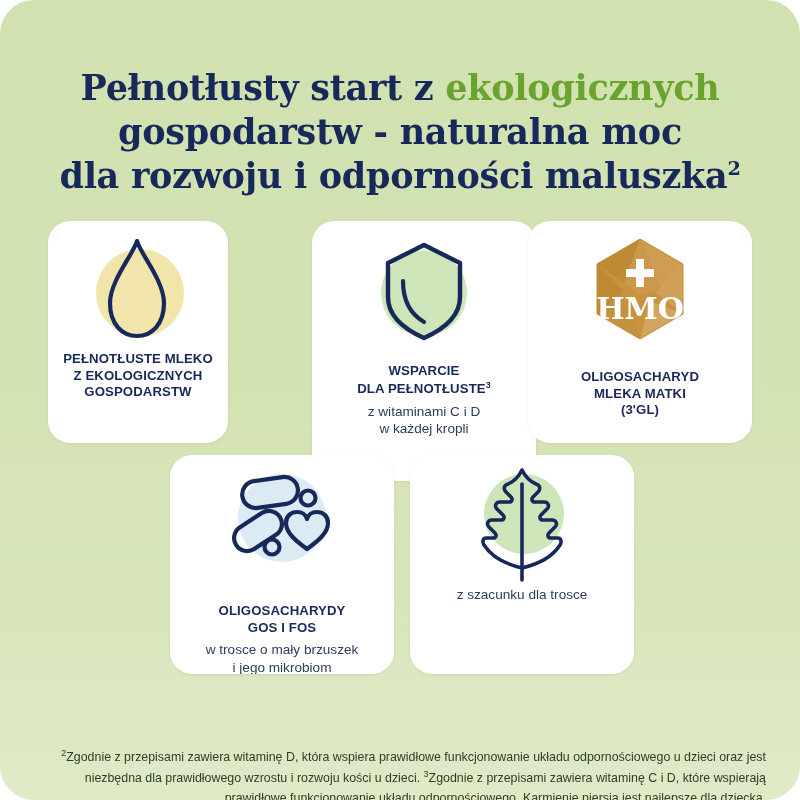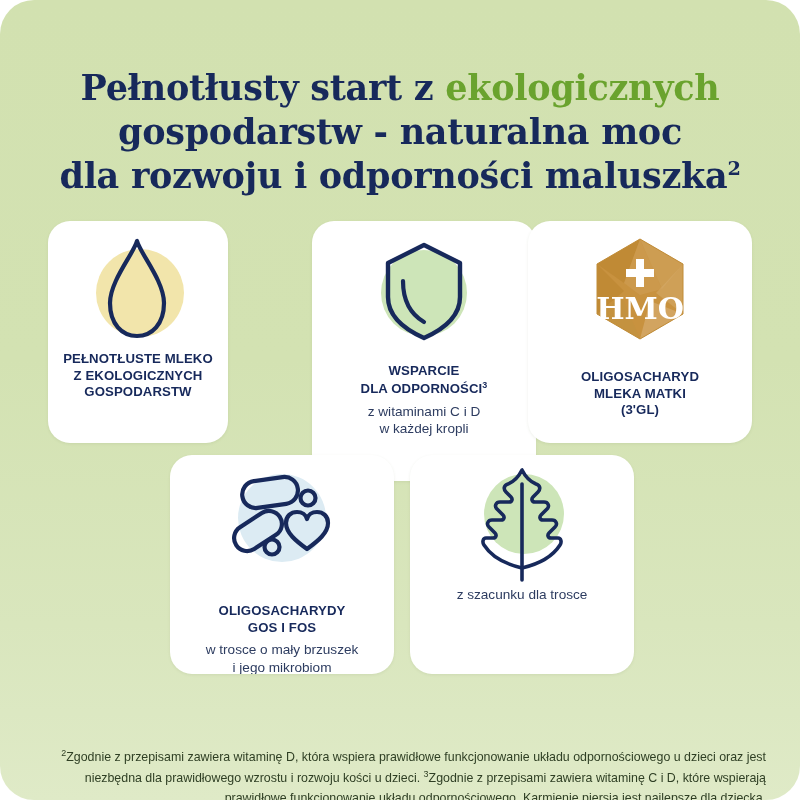--- a/index.html
+++ b/index.html
@@ -114,21 +114,21 @@
   <div class="card c2">
     <div class="icon-wrap">
       <svg width="112" height="116" viewBox="0 0 112 116" aria-hidden="true">
         <circle cx="56" cy="62" r="43" fill="#cde5b8"></circle>
         <path d="M56 14 L92 32 L92 66 C92 86 74 99 56 107 C38 99 20 86 20 66 L20 32 Z" fill="none" stroke="#17295b" stroke-width="4.4" stroke-linejoin="round" stroke-linecap="round"></path>
         <path d="M35 50 C35 72 44 84 56 91" fill="none" stroke="#17295b" stroke-width="4.2" stroke-linecap="round"></path>
       </svg>
     </div>
     <div class="card-title">
       <span>WSPARCIE</span><br>
-      <span>DLA ODPORNOŚCI</span><sup>3</sup>
+      <span>DLA PEŁNOTŁUSTE</span><sup>3</sup>
     </div>
     <div class="card-sub">
       <span>z witaminami C i D</span><br>
       <span>w każdej kropli</span>
     </div>
   </div>
 
   <div class="card c3">
     <div class="icon-wrap">
       <svg width="112" height="116" viewBox="0 0 112 116" aria-hidden="true">

